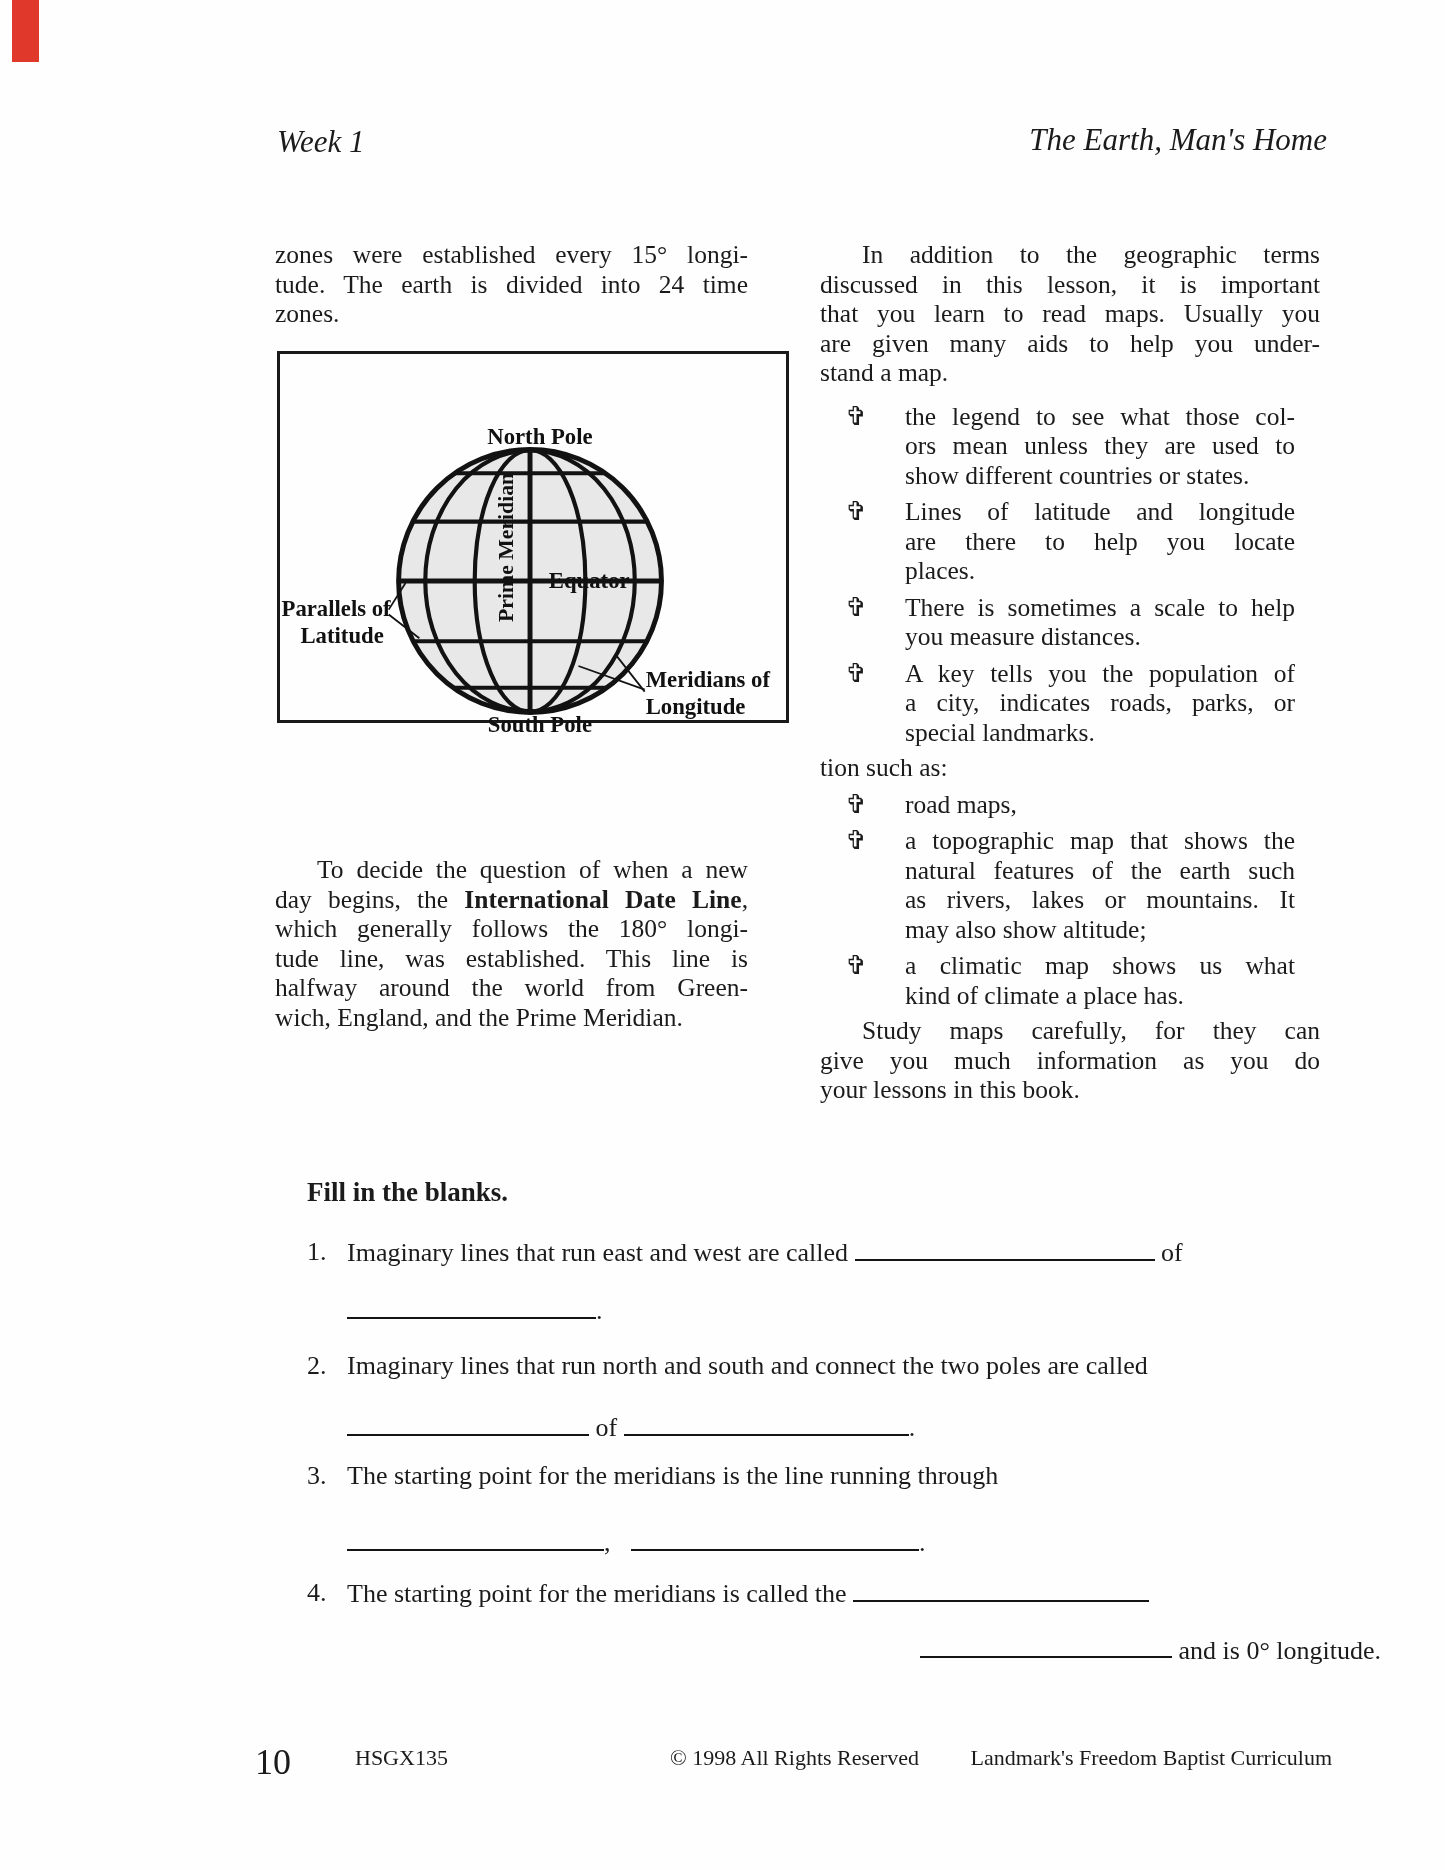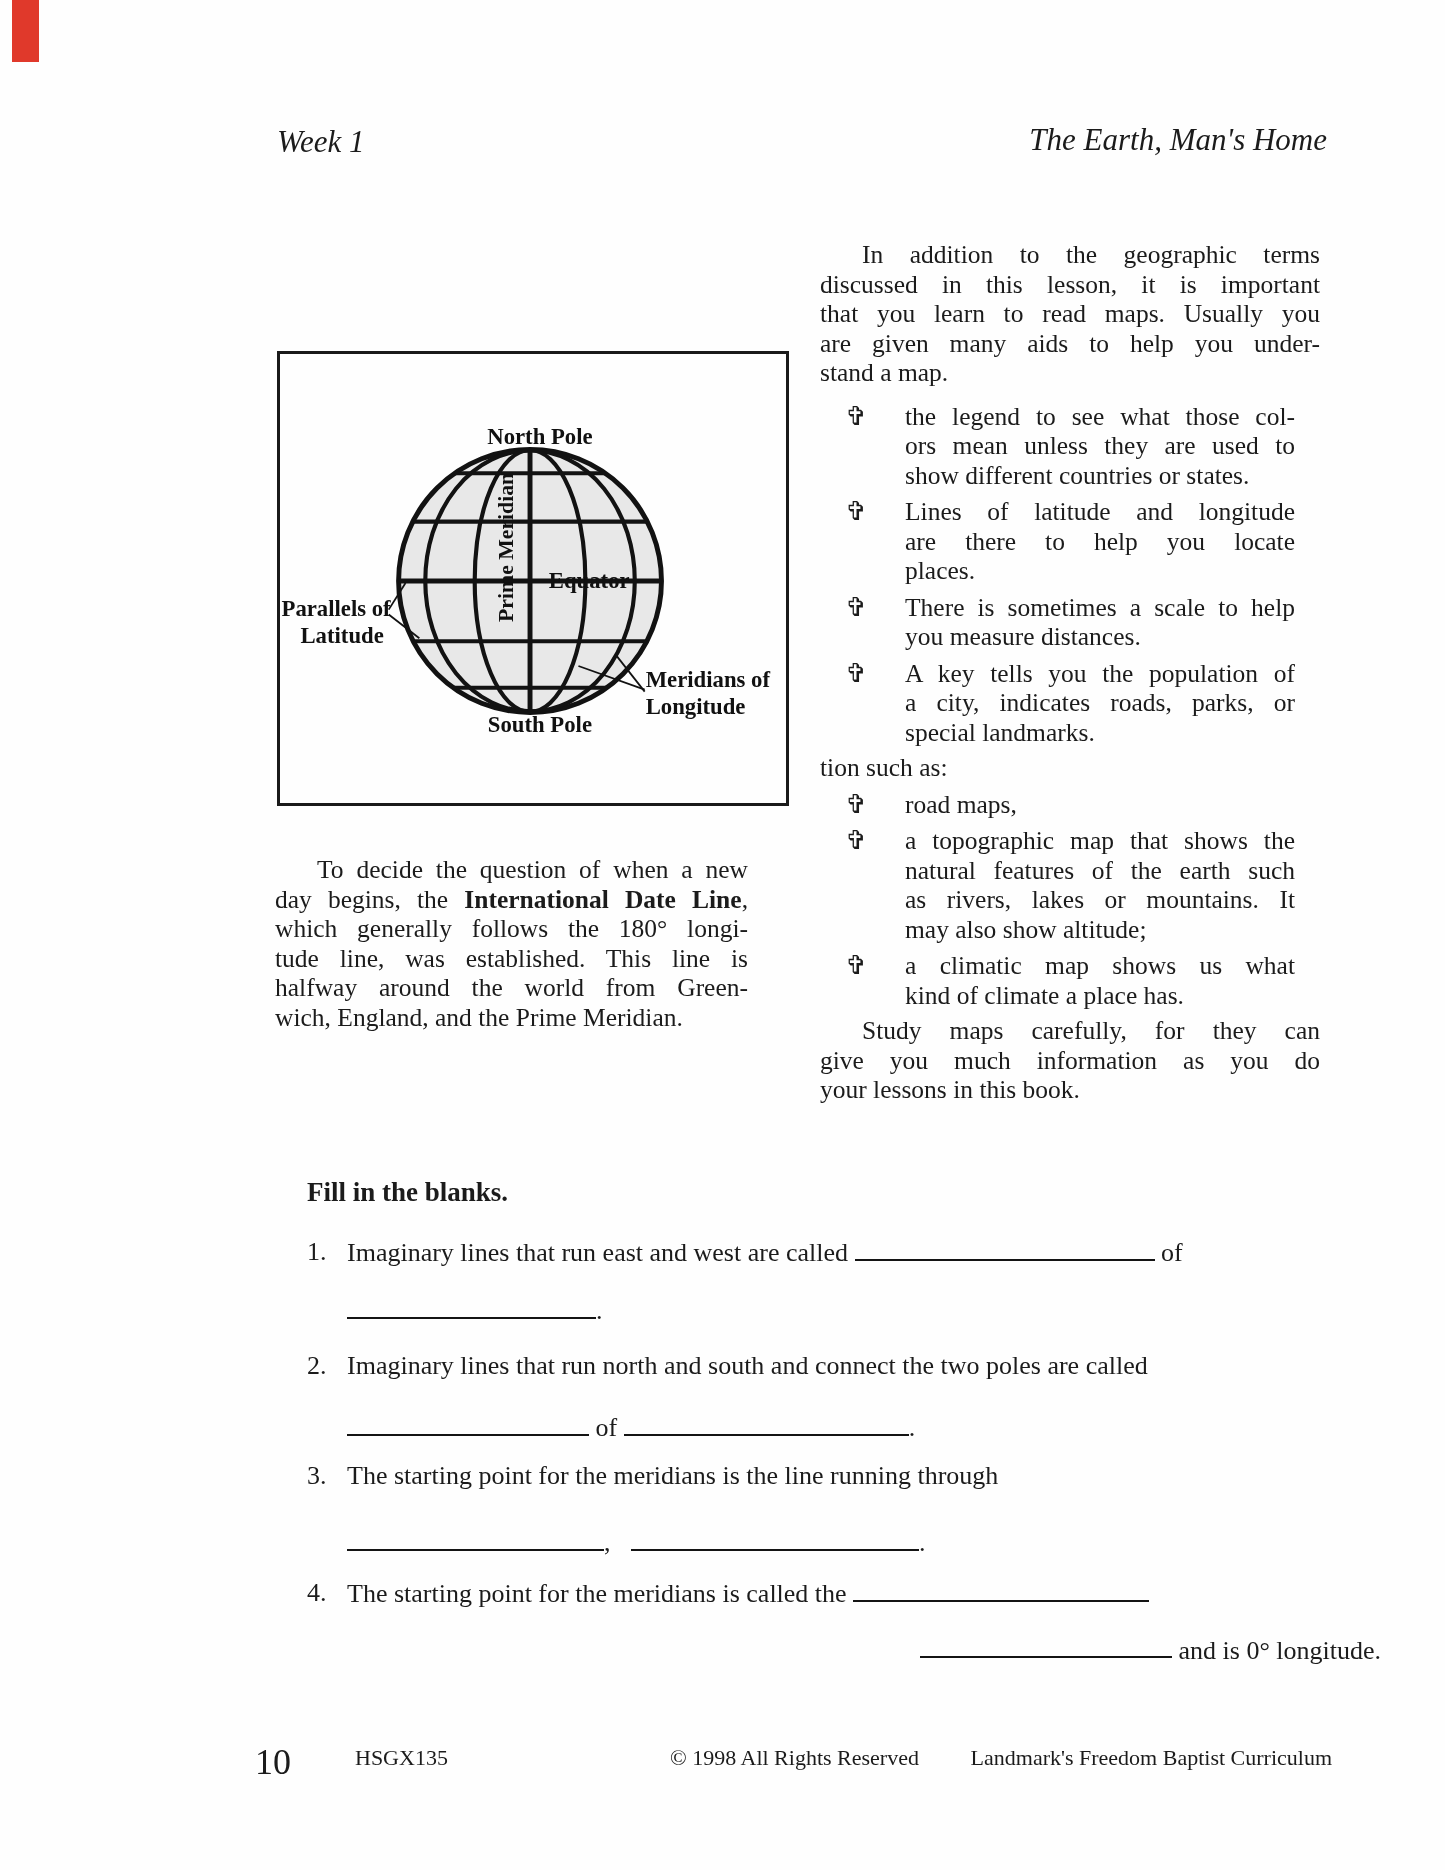--- a/index.html
+++ b/index.html
@@ -21,21 +21,21 @@
 
   
   .blist{margin-top:14px;}
   .bullet{display:flex;margin-top:7px;}
   .bullet .glyph{width:60px;padding-left:25px;box-sizing:content-box;
                  font-family:"DejaVu Sans", sans-serif;font-size:26px;line-height:29.5px;}
   .bullet .btext{width:390px;}
   .pmid{margin-top:6px;}
 
   
-  .diagram-box{position:absolute;left:277px;top:351px;width:512px;height:455px;
+  .diagram-box{position:absolute;left:277px;top:351px;width:512px;height:372px;
                border:3px solid #1a1a1a;box-sizing:border-box;background:#fefefe;}
   .diagram-box svg{display:block;}
   .dlabel{font-family:"Liberation Serif", serif;font-weight:bold;fill:#111;}
 
   
   .fill{position:absolute;left:266px;top:1176px;width:1074px;font-size:26px;line-height:33px;margin-left:41px;}
   .fill-head{font-weight:bold;font-size:27px;}
   .qline{position:relative;padding-left:40px;}
   .qnum{position:absolute;left:0;top:0;}
   .blank{display:inline-block;border-bottom:2.5px solid #141414;height:0.92em;}
@@ -50,20 +50,25 @@
 </head>
 <body>
 
 <div class="page">
 
   <div class="red-mark" style="background:#e0392b;"></div>
 
   <div class="hdr hdr-left">Week 1</div>
   <div class="hdr hdr-right">The Earth, Man's Home</div>
 
+  <div class="col p1">
+    <div class="ln">zones were established every 15° longi-</div>
+    <div class="ln">tude. The earth is divided into 24 time</div>
+    <div class="ln end">zones.</div>
+  </div>
 
   <div class="diagram-box">
     <svg viewBox="0 0 512 449" width="506" height="449">
       <circle cx="253" cy="227" r="133" fill="#e8e8e8" stroke="#121212" stroke-width="5"></circle>
       <ellipse cx="253" cy="227" rx="106" ry="132" fill="none" stroke="#121212" stroke-width="4.2"></ellipse>
       <ellipse cx="253" cy="227" rx="56" ry="132.5" fill="none" stroke="#121212" stroke-width="4.2"></ellipse>
       <line x1="253" y1="94.5" x2="253" y2="359.5" stroke="#121212" stroke-width="5"></line>
       <line x1="176.5" y1="118" x2="329.5" y2="118" stroke="#121212" stroke-width="4.2"></line>
       <line x1="134" y1="167" x2="372" y2="167" stroke="#121212" stroke-width="4.2"></line>
       <line x1="120" y1="227" x2="386" y2="227" stroke="#121212" stroke-width="5"></line>

